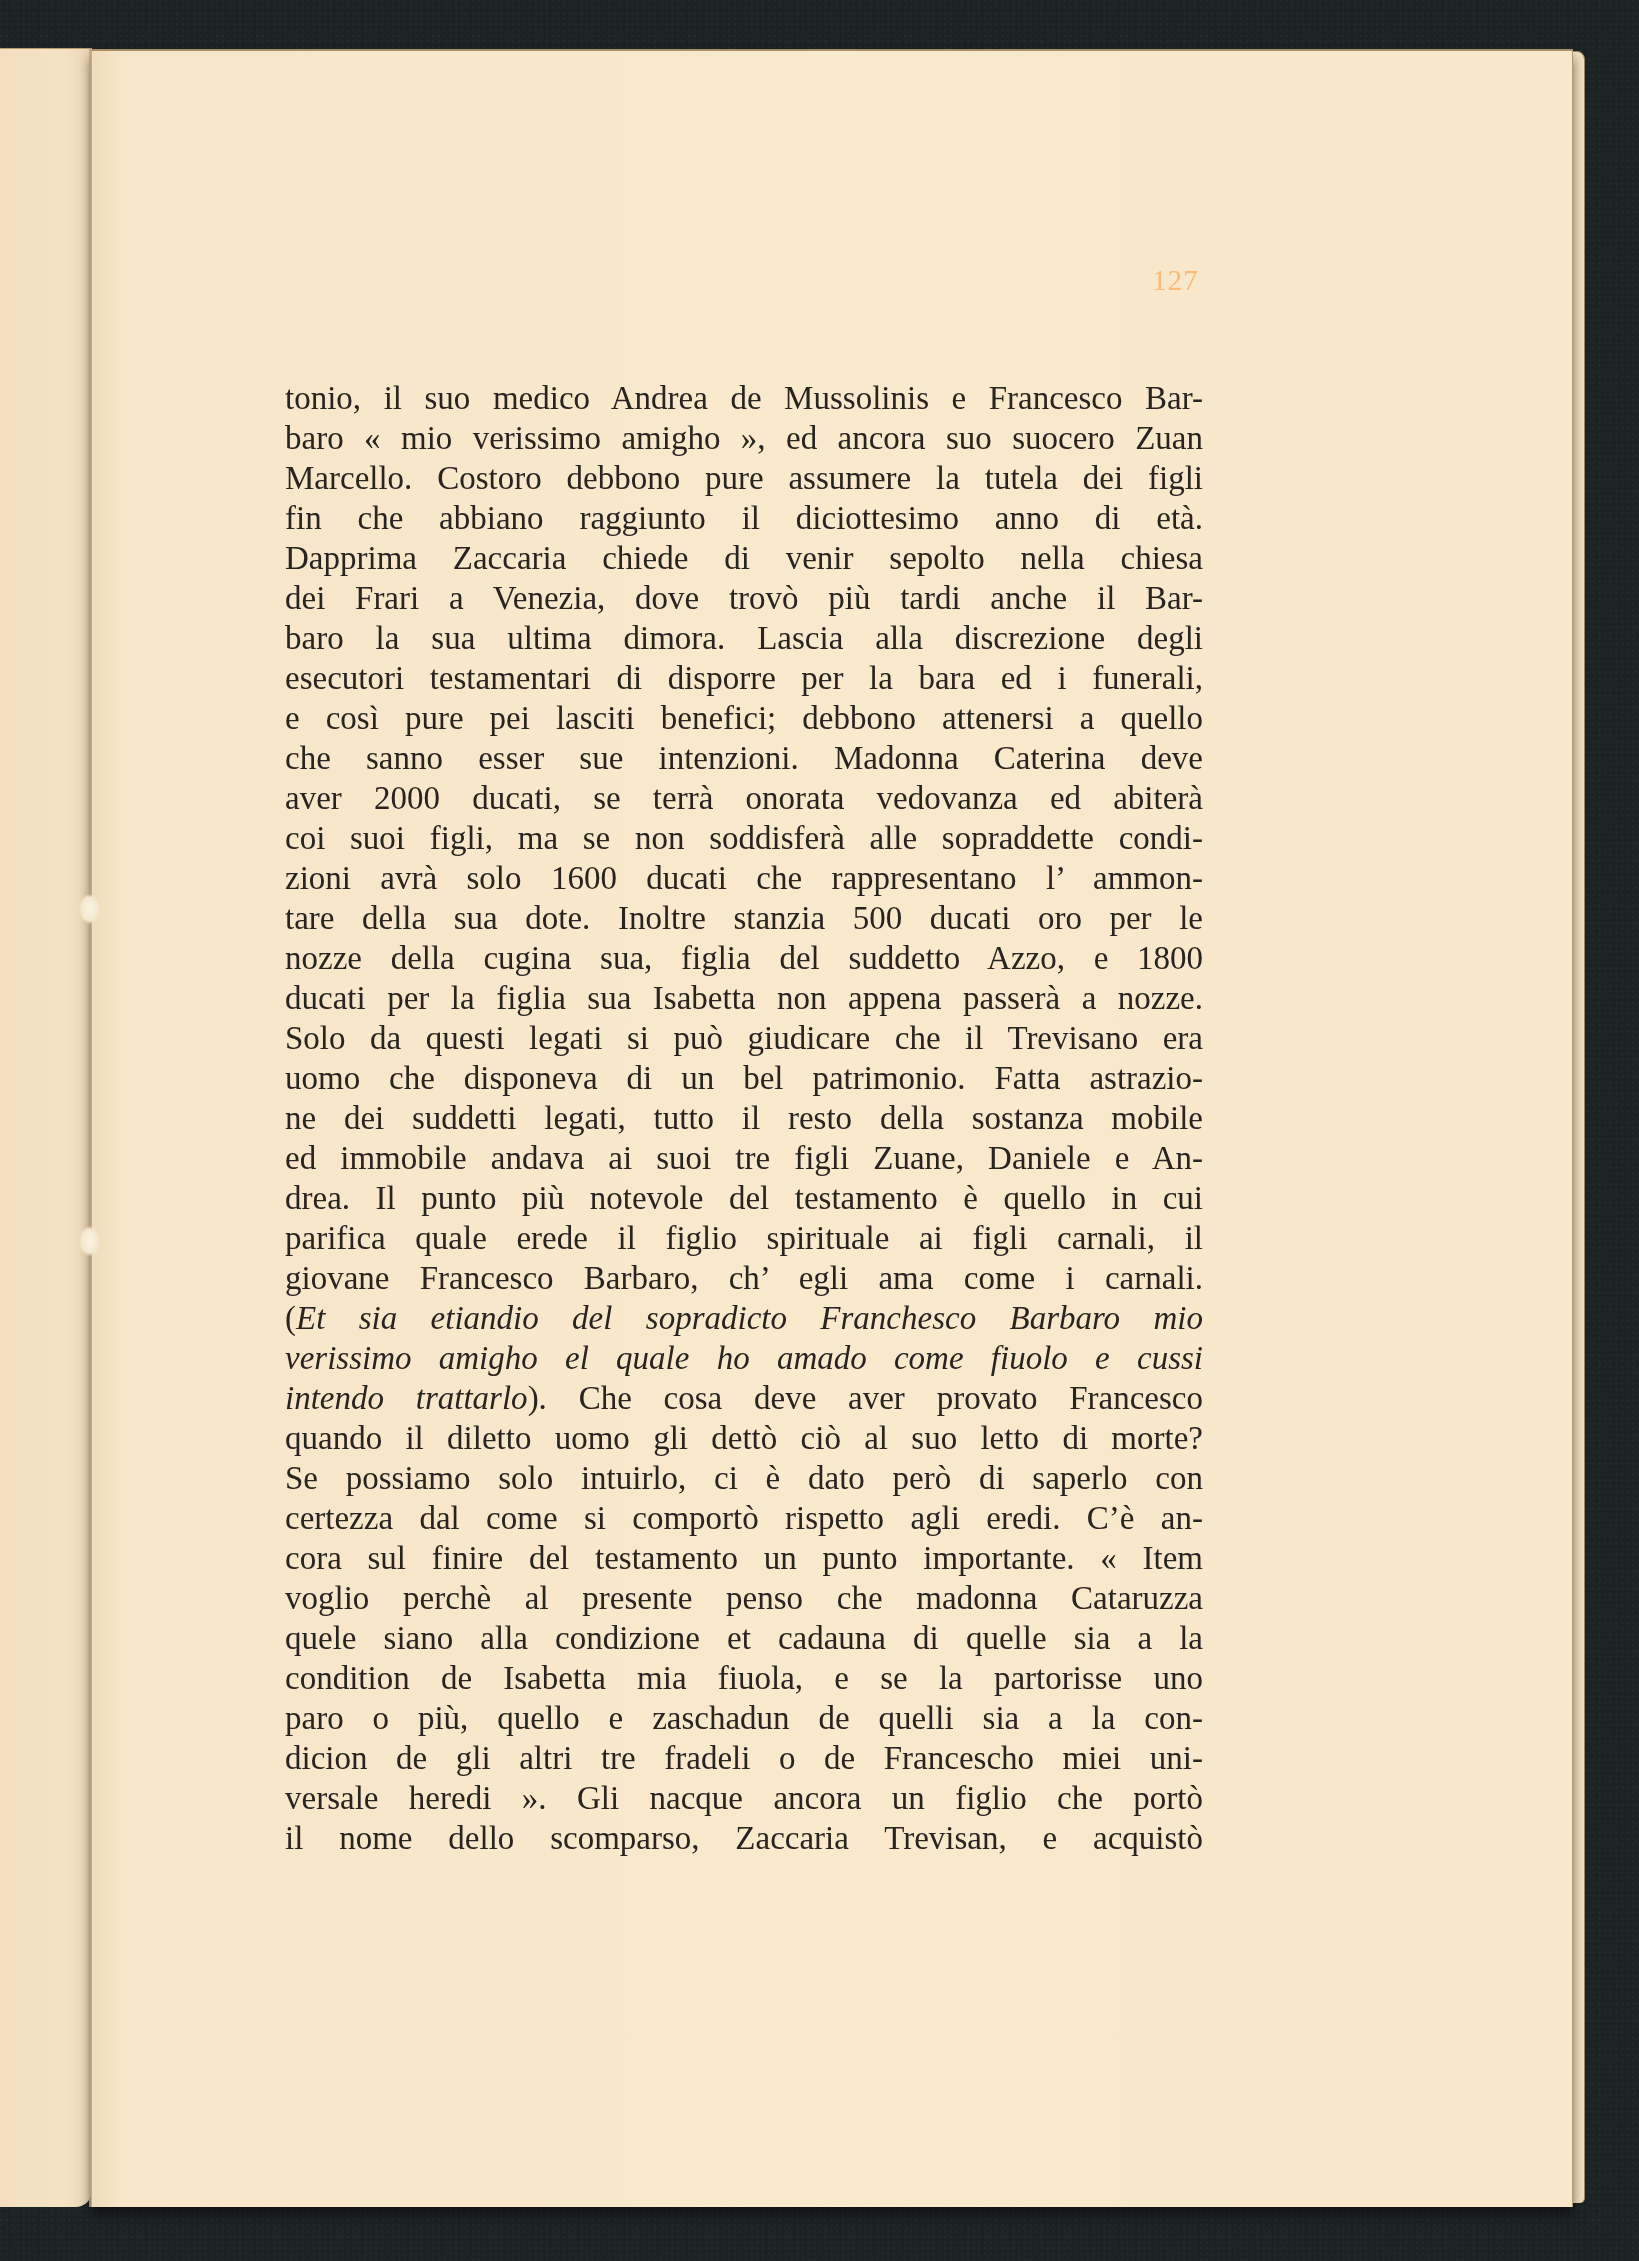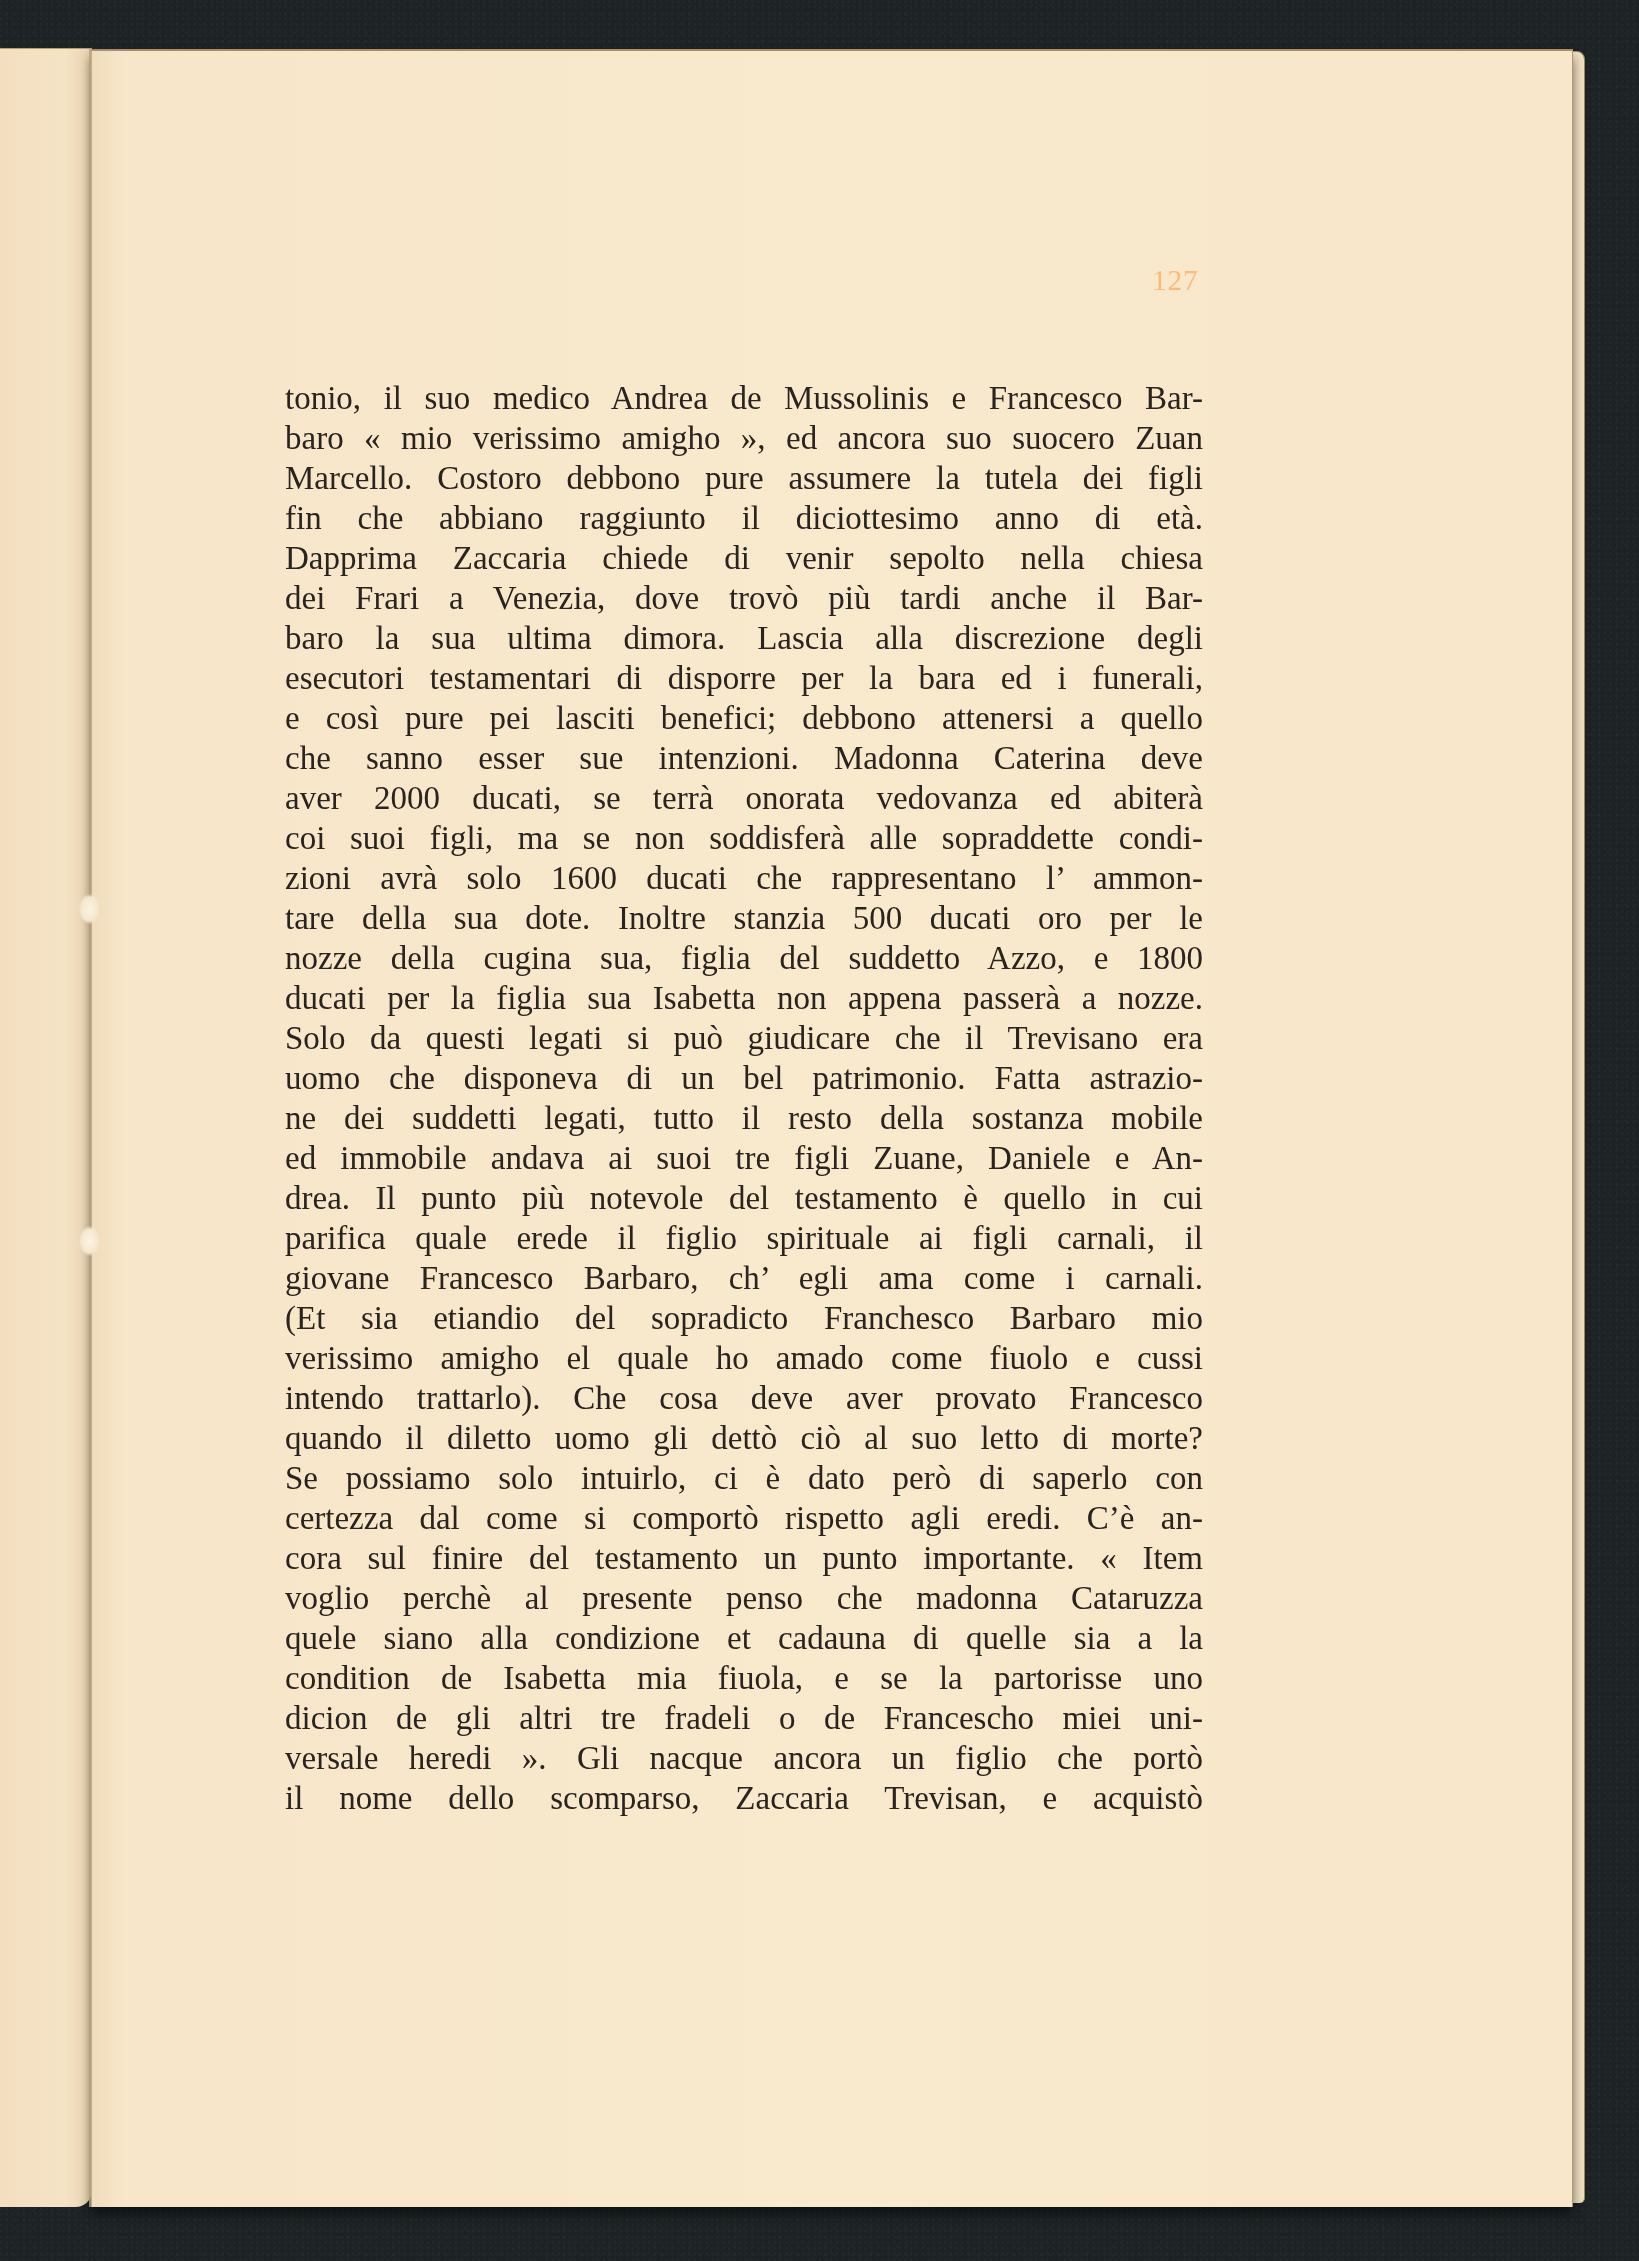--- a/index.html
+++ b/index.html
@@ -87,20 +87,21 @@
   }
   .line {
     display: block;
     white-space: nowrap;
     text-align: justify;
     text-align-last: justify;
     height: 40px;
     overflow: visible;
   }
   .line .it {
+    font-style: italic;
   }
 </style>
 </head>
 <body>
 
 <div class="left-page"></div>
 <div class="outer-leaf"></div>
 <div class="right-page">
 </div>
 <div class="gutter-line"></div>
@@ -136,17 +137,18 @@
     <span class="line"><span>(</span><span class="it">Et sia etiandio del sopradicto Franchesco Barbaro mio</span></span>
     <span class="line"><span class="it">verissimo amigho el quale ho amado come fiuolo e cussi</span></span>
     <span class="line"><span class="it">intendo trattarlo</span><span>). Che cosa deve aver provato Francesco</span></span>
     <span class="line"><span>quando il diletto uomo gli dettò ciò al suo letto di morte?</span></span>
     <span class="line"><span>Se possiamo solo intuirlo, ci è dato però di saperlo con</span></span>
     <span class="line"><span>certezza dal come si comportò rispetto agli eredi. C’è an-</span></span>
     <span class="line"><span>cora sul finire del testamento un punto importante. « Item</span></span>
     <span class="line"><span>voglio perchè al presente penso che madonna Cataruzza</span></span>
     <span class="line"><span>quele siano alla condizione et cadauna di quelle sia a la</span></span>
     <span class="line"><span>condition de Isabetta mia fiuola, e se la partorisse uno</span></span>
+    <span class="line"><span>paro o più, quello e zaschadun de quelli sia a la con-</span></span>
     <span class="line"><span>dicion de gli altri tre fradeli o de Francescho miei uni-</span></span>
     <span class="line"><span>versale heredi ». Gli nacque ancora un figlio che portò</span></span>
     <span class="line"><span>il nome dello scomparso, Zaccaria Trevisan, e acquistò</span></span>
   </div>
 
 
 </body></html>

